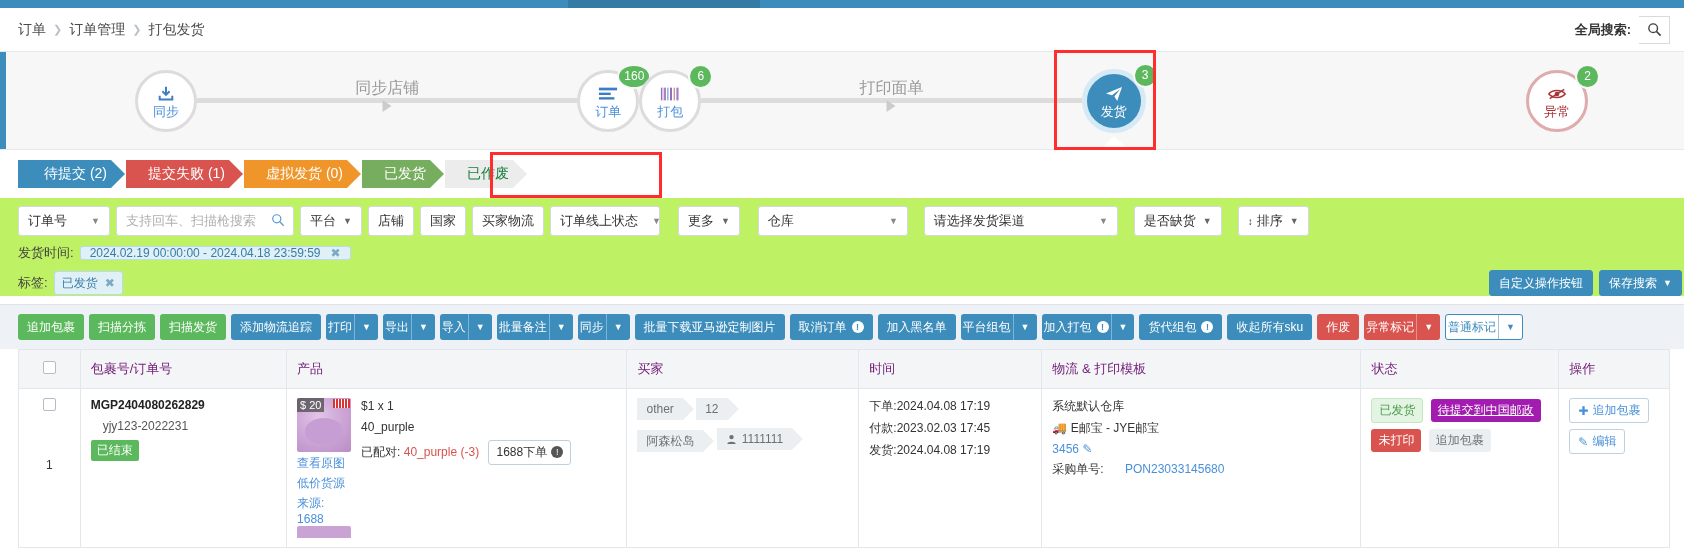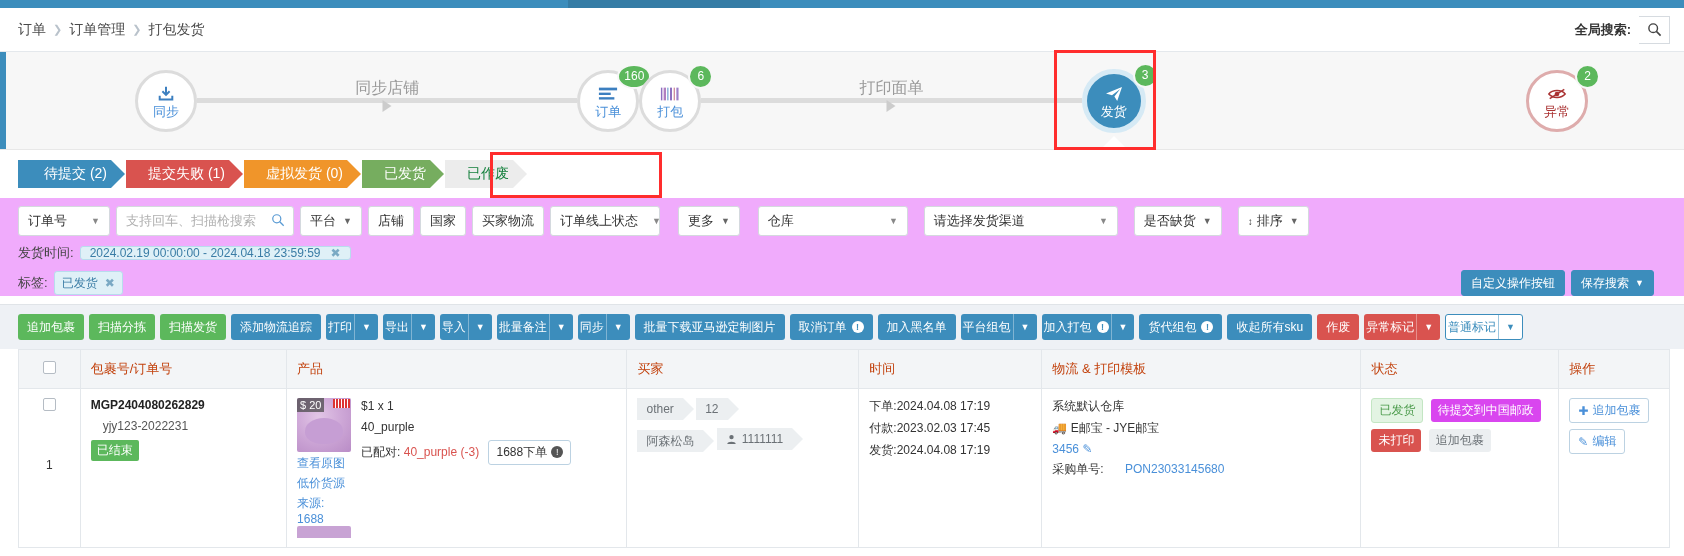--- a/index.html
+++ b/index.html
@@ -99,21 +99,21 @@
   .chev:first-child { clip-path: polygon(0 0, calc(100% - 14px) 0, 100% 50%, calc(100% - 14px) 100%, 0 100%); padding-left: 26px; }
   .chev.c-blue { background: #3c8dbc; }
   .chev.c-red { background: #d9534f; }
   .chev.c-orange { background: #f0952a; }
   .chev.c-green { background: #76ad5f; }
   .chev.c-gray { background: #ececec; color: #15803d; }
   .chev-wrap { position: relative; display: flex; }
   .hl-tab { left: 472px; top: -8px; width: 172px; height: 46px; }
 
   
-  .filters { padding: 8px 30px 0 18px; background: #f0abfc; }
+  .filters { padding: 8px 2px 0 18px; background: #bef264; }
   .frow { display: flex; align-items: center; gap: 6px; margin-bottom: 8px; }
   .fctl {
     height: 30px; border: 1px solid #d4d9de; background: #fff; border-radius: 3px;
     display: flex; align-items: center; padding: 0 9px; font-size: 13px; color: #333;
     cursor: pointer; white-space: nowrap;
   }
   .fctl .cv { margin-left: 7px; color: #666; font-size: 9px; }
   .fctl .cv-r { margin-left: auto; color: #888; font-size: 9px; padding-left: 14px; }
   .fsearch { width: 178px; position: relative; color: #b0b0b0; }
   .fsearch .mag { position: absolute; right: 8px; top: 6px; }
@@ -158,21 +158,21 @@
   .tb.split .mainp { padding: 0 2px; height: 100%; display: flex; align-items: center; }
   .tb.split .capp { padding: 0 7px; height: 100%; display: flex; align-items: center;
     border-left: 1px solid rgba(255,255,255,.35); font-size: 9px; }
   .tb.white.split .capp { border-left: 1px solid #9cc6df; }
 
   
   .tablearea { padding: 0 14px 0 18px; background: #fff; }
   table.grid { width: 100%; border-collapse: collapse; table-layout: fixed; }
   table.grid th {
     background: #f3f5f7; border: 1px solid #e3e7eb; border-left: none;
-    font-weight: normal; font-size: 13px; color: #c2410c; text-align: left;
+    font-weight: normal; font-size: 13px; color: #701a75; text-align: left;
     padding: 10px 10px; height: 38px; vertical-align: middle;
   }
   table.grid th:first-child { border-left: 1px solid #e3e7eb; text-align: center; }
   table.grid td {
     border: 1px solid #e3e7eb; border-top: none; border-left: none;
     padding: 9px 10px; vertical-align: top; font-size: 12px; color: #333;
   }
   table.grid td:first-child { border-left: 1px solid #e3e7eb; text-align: center; }
   .cb { width: 13px; height: 13px; border: 1px solid #b5bcc4; background: #fff; display: inline-block; border-radius: 2px; }
   .rownum { font-size: 12px; color: #333; padding-top: 44px; }
@@ -225,21 +225,21 @@
     border-bottom: 11px solid transparent;
   }
   .timecell div { margin-bottom: 5px; }
   .logicell div { margin-bottom: 5px; }
   .logi-blue { color: #4a90d9; }
   .st-badge {
     display: inline-block; border-radius: 3px; padding: 3px 7px; font-size: 12px;
     margin: 0 4px 6px 0;
   }
   .st-green { background: #e3f4e3; color: #4b9a4b; border: 1px solid #c3e6c3; }
-  .st-orange { background: #d946ef; color: #fff; }
+  .st-orange { background: #a21caf; color: #fff; text-decoration: underline; }
   .st-red { background: #d9534f; color: #fff; }
   .st-gray { background: #eceff1; color: #6b7176; }
   .op-btn {
     display: inline-flex; align-items: center; gap: 4px;
     border: 1px solid #bcd2e2; border-radius: 3px; background: #fff;
     color: #4a90d9; font-size: 12px; padding: 3px 8px; margin-bottom: 6px; cursor: pointer;
   }
   .nextrow-peek { height: 12px; }
   .peekthumb { width: 54px; height: 12px; background: #c8a3d4; border-radius: 2px 2px 0 0; margin-left: 0px; }
 </style>

